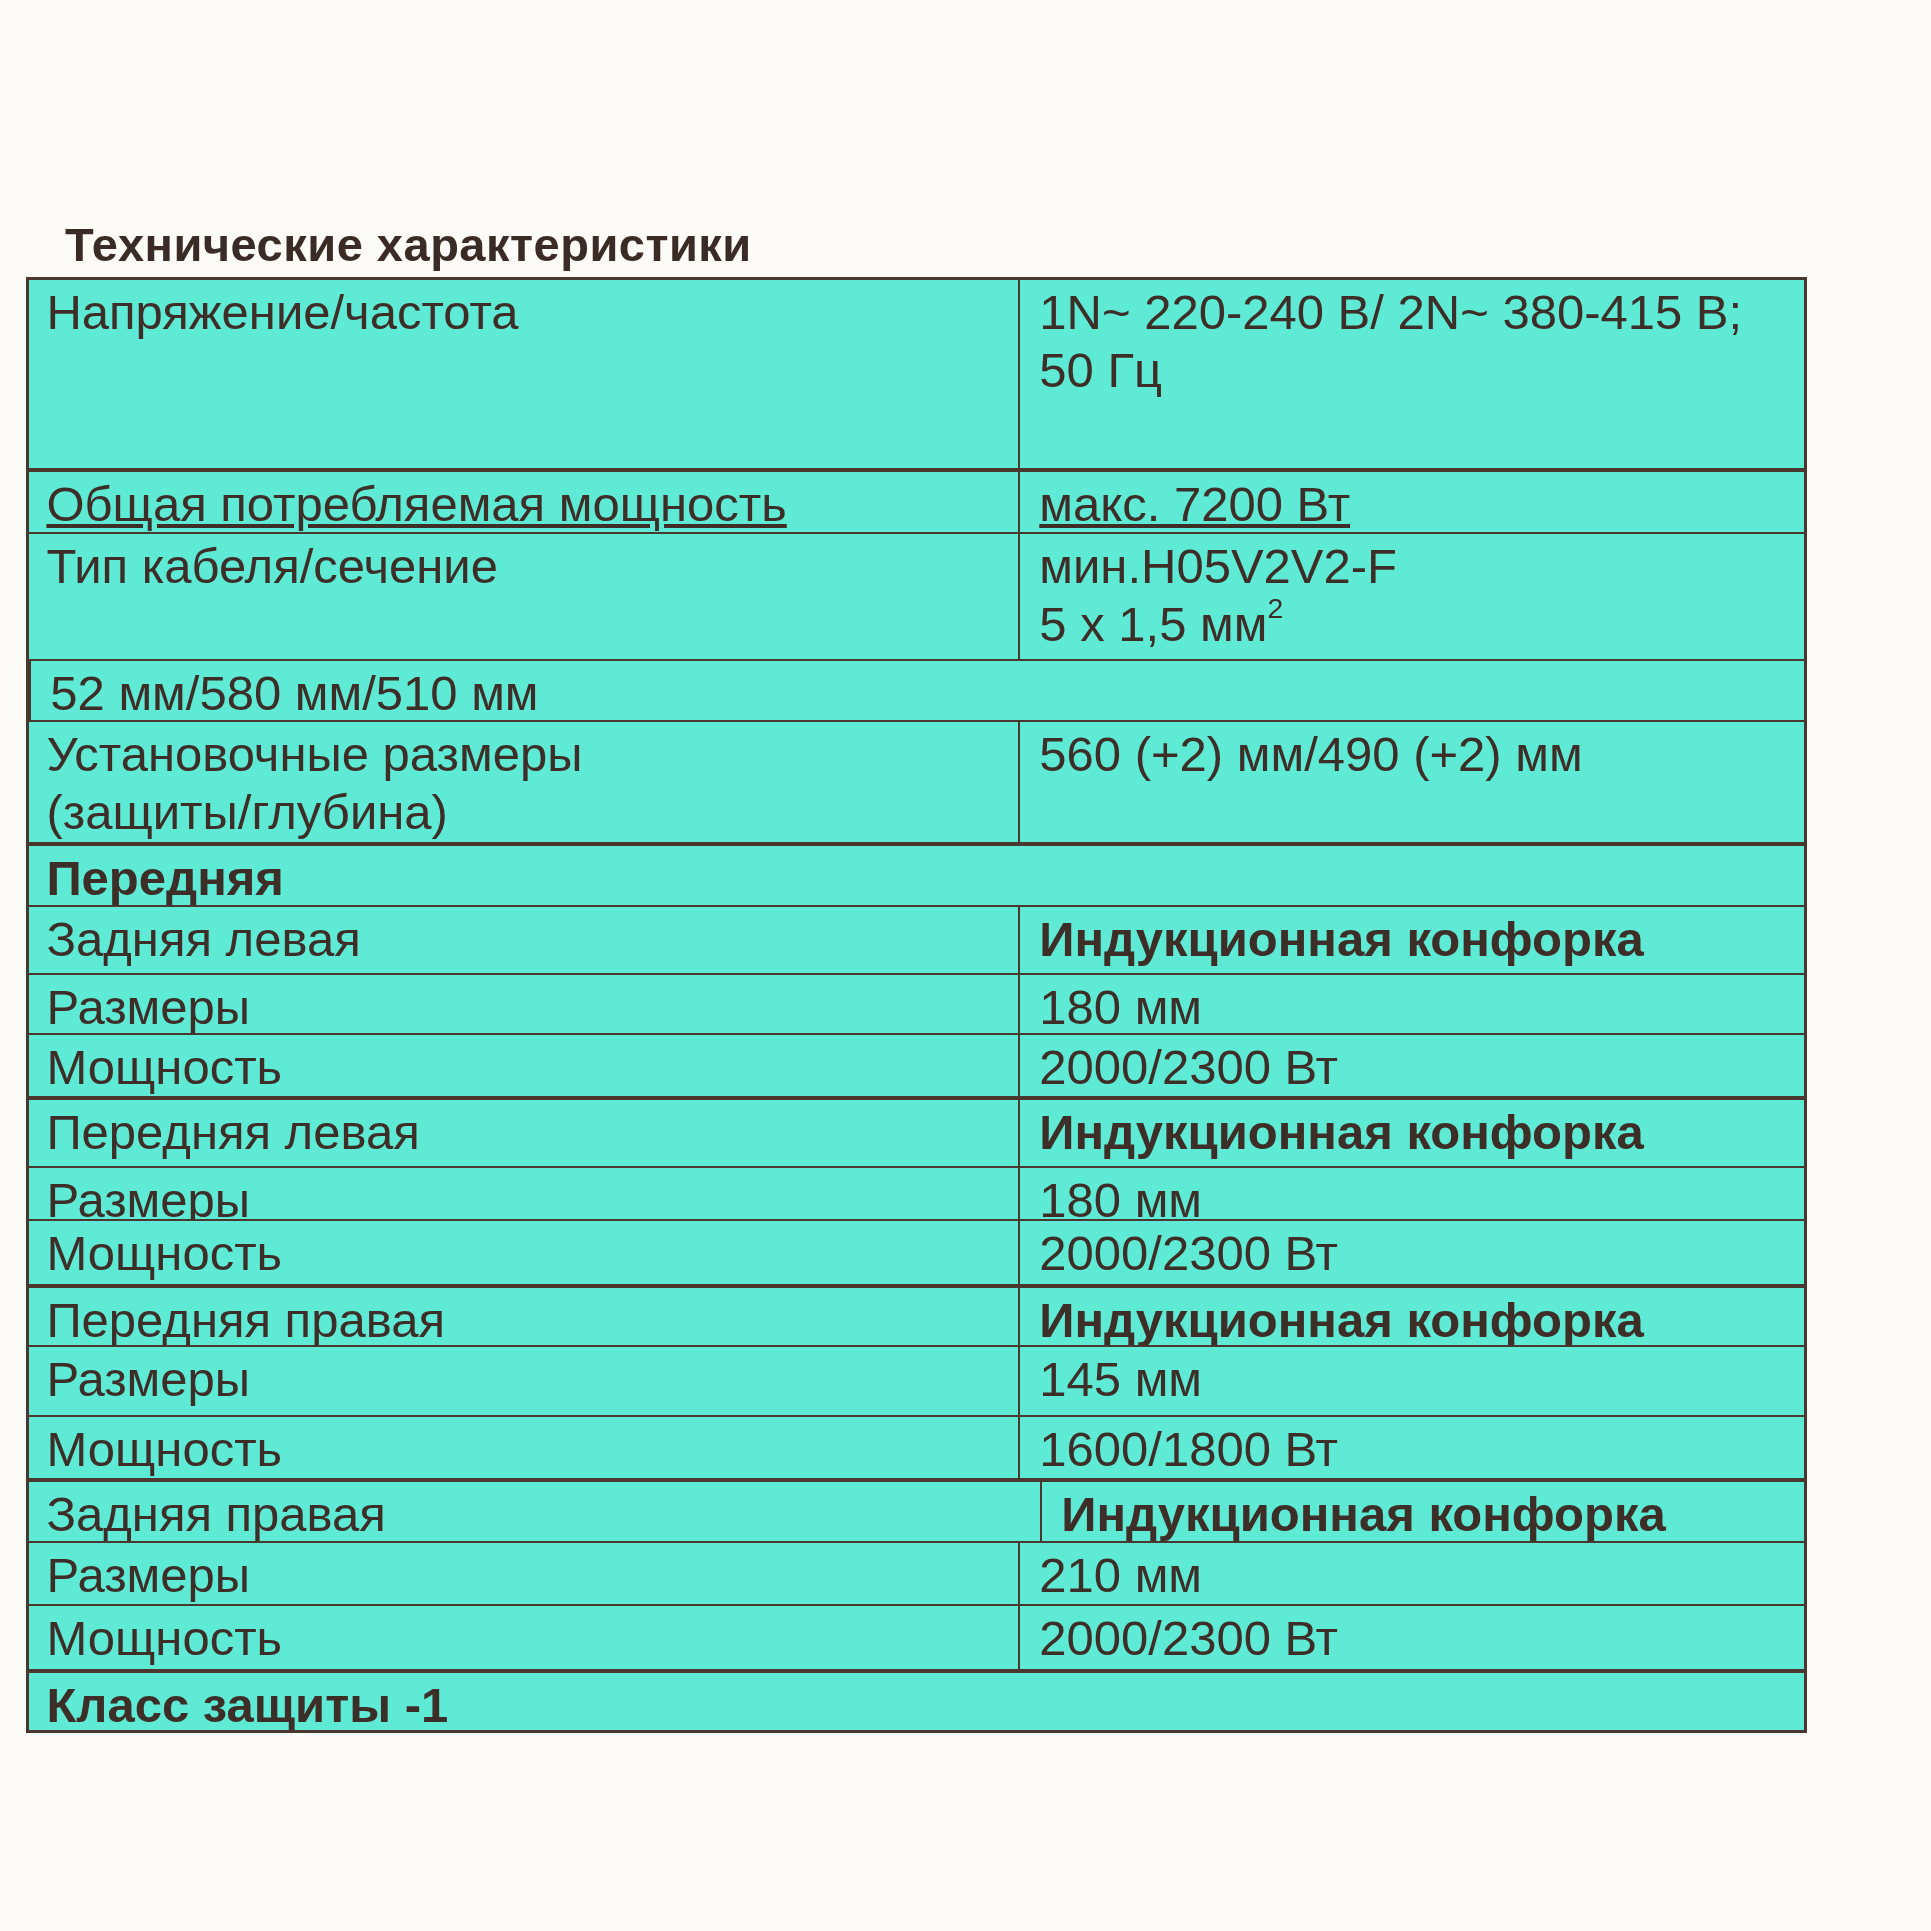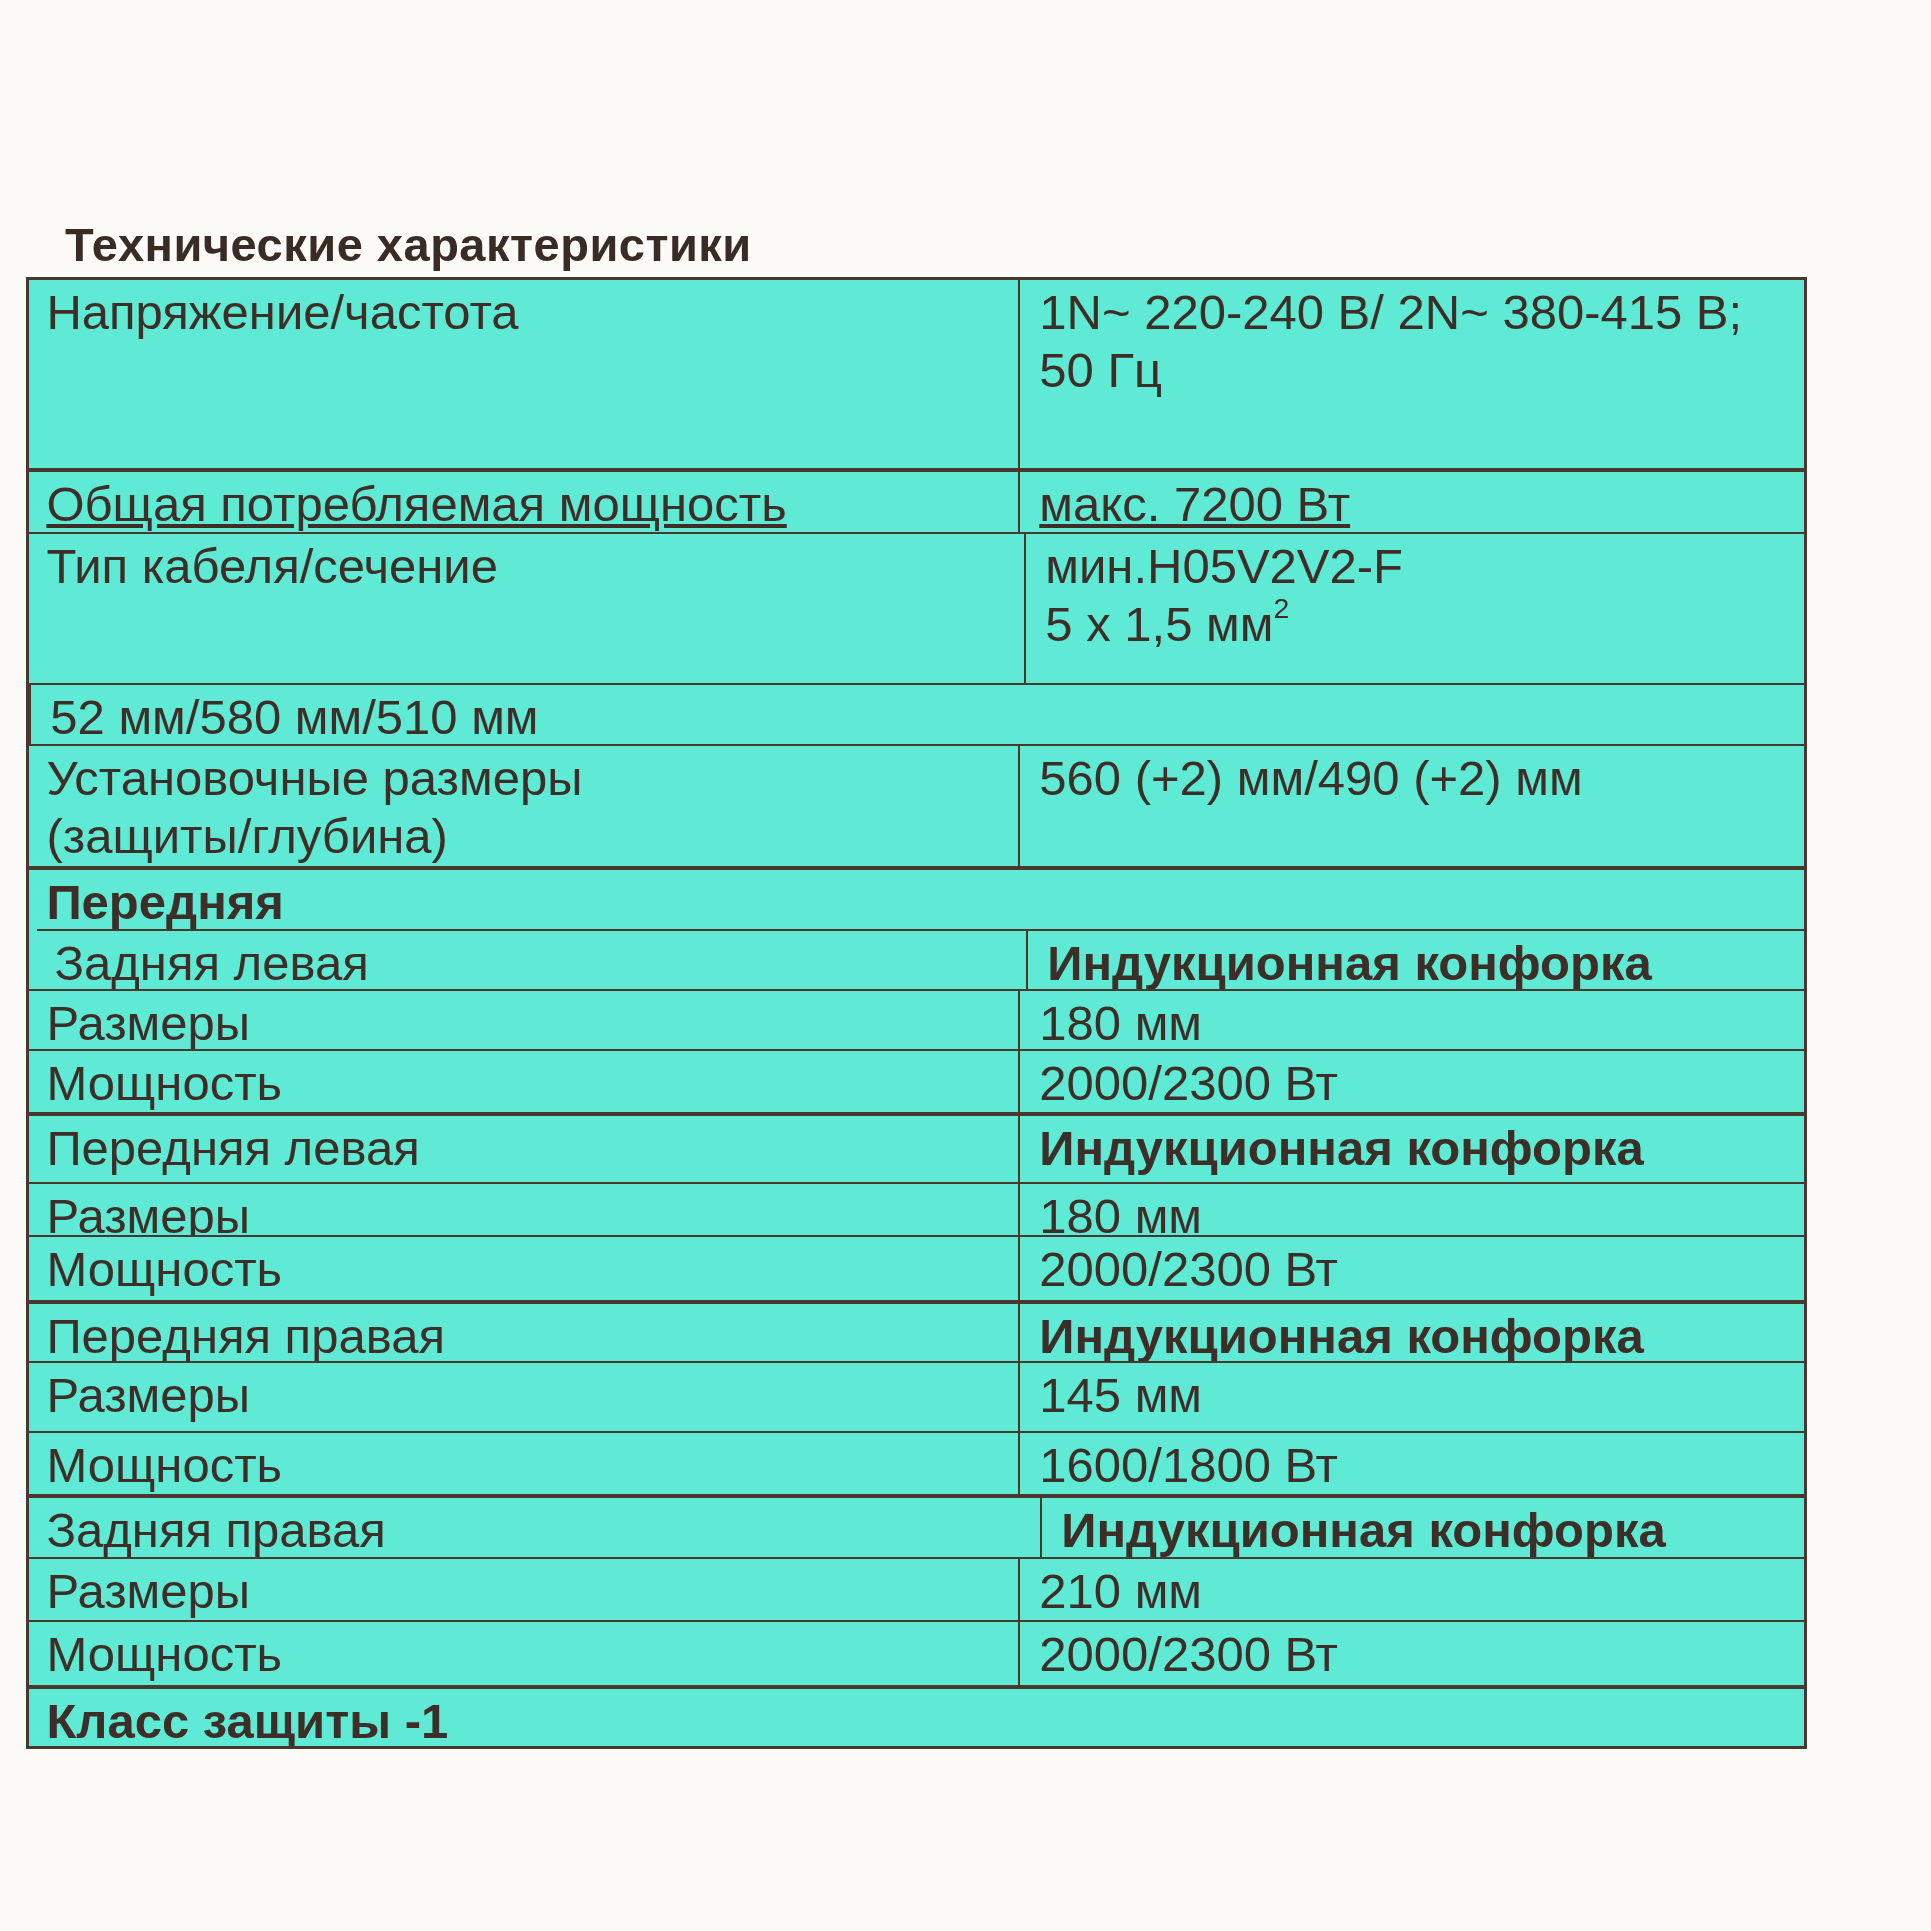--- a/index.html
+++ b/index.html
@@ -83,21 +83,21 @@
         </div>
       </div>
       <div class="row thick-top" style="height: 64px; text-decoration: underline;">
         <div class="cell label">
           <div>Общая потребляемая мощность</div>
         </div>
         <div class="cell value">
           <div>макс. 7200 Вт</div>
         </div>
       </div>
-      <div class="row" style="height: 151px; gap: 6px;">
+      <div class="row" style="height: 127px;">
         <div class="cell label">
           <div>Тип кабеля/сечение</div>
         </div>
         <div class="cell value">
           <div>мин.H05V2V2-F</div>
           <div><span>5 x 1,5 мм</span><sup>2</sup></div>
         </div>
       </div>
       <div class="row" style="height: 61px;">
         <div class="cell value">
@@ -109,21 +109,21 @@
           <div>Установочные размеры</div>
           <div>(защиты/глубина)</div>
         </div>
         <div class="cell value">
           <div>560 (+2) мм/490 (+2) мм</div>
         </div>
       </div>
       <div class="row thick-top" style="height: 63px;">
         <div class="cell section-label">Передняя</div>
       </div>
-      <div class="row" style="height: 60px; margin-left: 8px;">
+      <div class="row" style="height: 68px;">
         <div class="cell label">
           <div>Задняя левая</div>
         </div>
         <div class="cell value bold">
           <div>Индукционная конфорка</div>
         </div>
       </div>
       <div class="row" style="height: 60px;">
         <div class="cell label">
           <div>Размеры</div>

